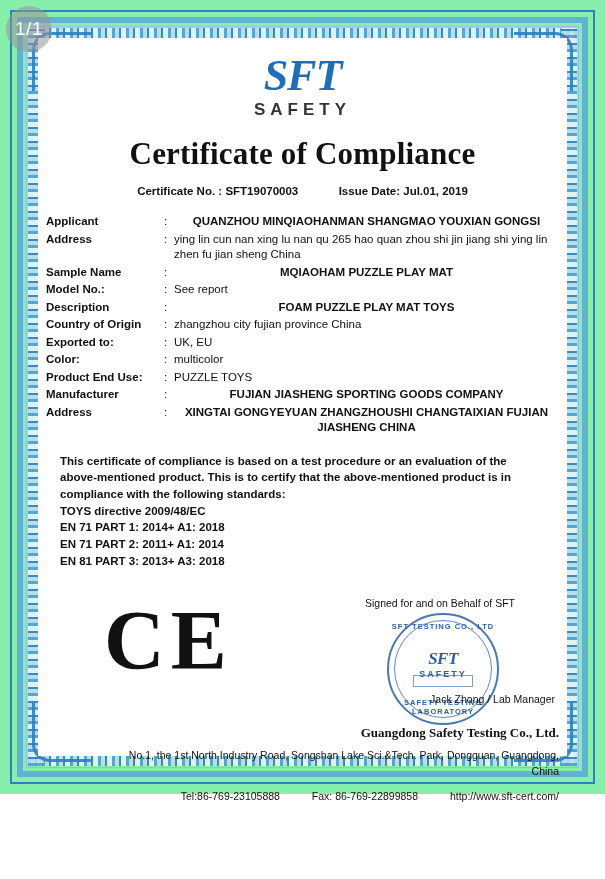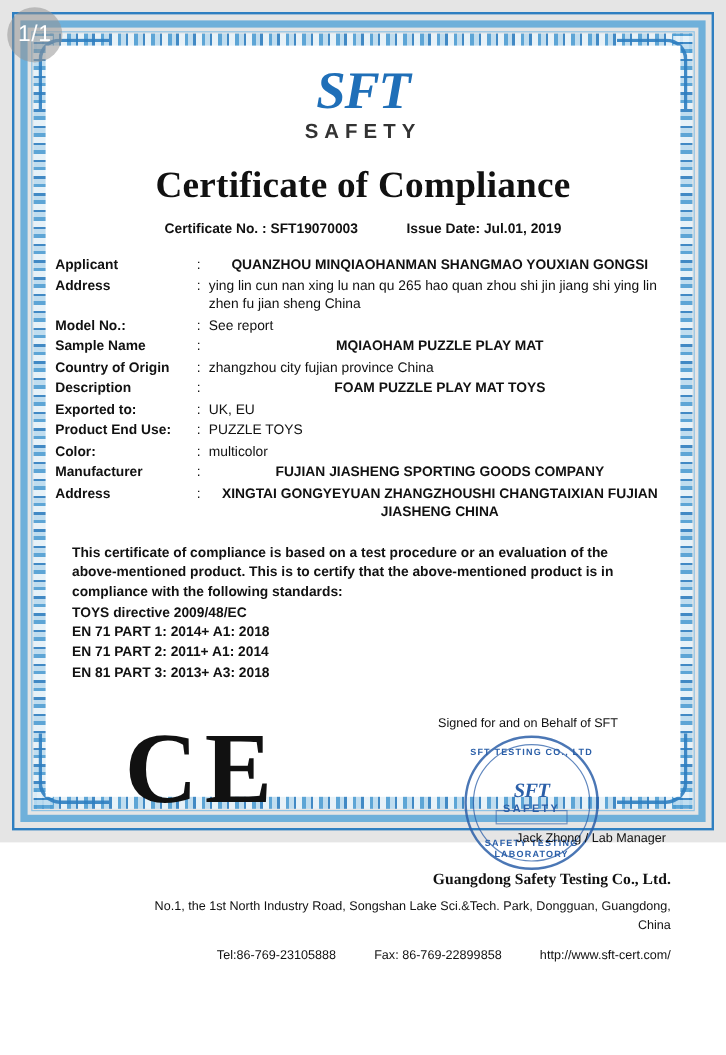--- a/index.html
+++ b/index.html
@@ -33,22 +33,22 @@
     z-index: 50;
     letter-spacing: 0.5px;
   }
 
   
   .sheet {
     position: absolute;
     left: 0;
     top: 0;
     width: 605px;
-    height: 702px;
-    background: #e5e5e5;
+    height: 794px;
+    background: #86efac;
   }
 
   
   .border-frame {
     position: absolute;
     left: 10px;
     top: 10px;
     right: 10px;
     bottom: 10px;
     border: 2px solid #2f7fc1;
@@ -346,53 +346,53 @@
           <td class="label">Applicant</td>
           <td class="colon">:</td>
           <td class="value bold">QUANZHOU MINQIAOHANMAN SHANGMAO YOUXIAN GONGSI</td>
         </tr>
         <tr>
           <td class="label">Address</td>
           <td class="colon">:</td>
           <td class="value">ying lin cun nan xing lu nan qu 265 hao quan zhou shi jin jiang shi ying lin zhen fu jian sheng China</td>
         </tr>
         <tr>
+          <td class="label">Sample Name</td>
+          <td class="colon">:</td>
+          <td class="value bold">MQIAOHAM PUZZLE PLAY MAT</td>
+        </tr>
+        <tr>
           <td class="label">Model No.:</td>
           <td class="colon">:</td>
           <td class="value">See report</td>
         </tr>
         <tr>
-          <td class="label">Sample Name</td>
-          <td class="colon">:</td>
-          <td class="value bold">MQIAOHAM PUZZLE PLAY MAT</td>
+          <td class="label">Description</td>
+          <td class="colon">:</td>
+          <td class="value bold">FOAM PUZZLE PLAY MAT TOYS</td>
         </tr>
         <tr>
           <td class="label">Country of Origin</td>
           <td class="colon">:</td>
           <td class="value">zhangzhou city fujian province China</td>
         </tr>
         <tr>
-          <td class="label">Description</td>
-          <td class="colon">:</td>
-          <td class="value bold">FOAM PUZZLE PLAY MAT TOYS</td>
-        </tr>
-        <tr>
           <td class="label">Exported to:</td>
           <td class="colon">:</td>
           <td class="value">UK, EU</td>
         </tr>
         <tr>
+          <td class="label">Color:</td>
+          <td class="colon">:</td>
+          <td class="value">multicolor</td>
+        </tr>
+        <tr>
           <td class="label">Product End Use:</td>
           <td class="colon">:</td>
           <td class="value">PUZZLE TOYS</td>
-        </tr>
-        <tr>
-          <td class="label">Color:</td>
-          <td class="colon">:</td>
-          <td class="value">multicolor</td>
         </tr>
         <tr>
           <td class="label">Manufacturer</td>
           <td class="colon">:</td>
           <td class="value bold">FUJIAN JIASHENG SPORTING GOODS COMPANY</td>
         </tr>
         <tr>
           <td class="label">Address</td>
           <td class="colon">:</td>
           <td class="value bold">XINGTAI GONGYEYUAN ZHANGZHOUSHI CHANGTAIXIAN FUJIAN JIASHENG CHINA</td>

